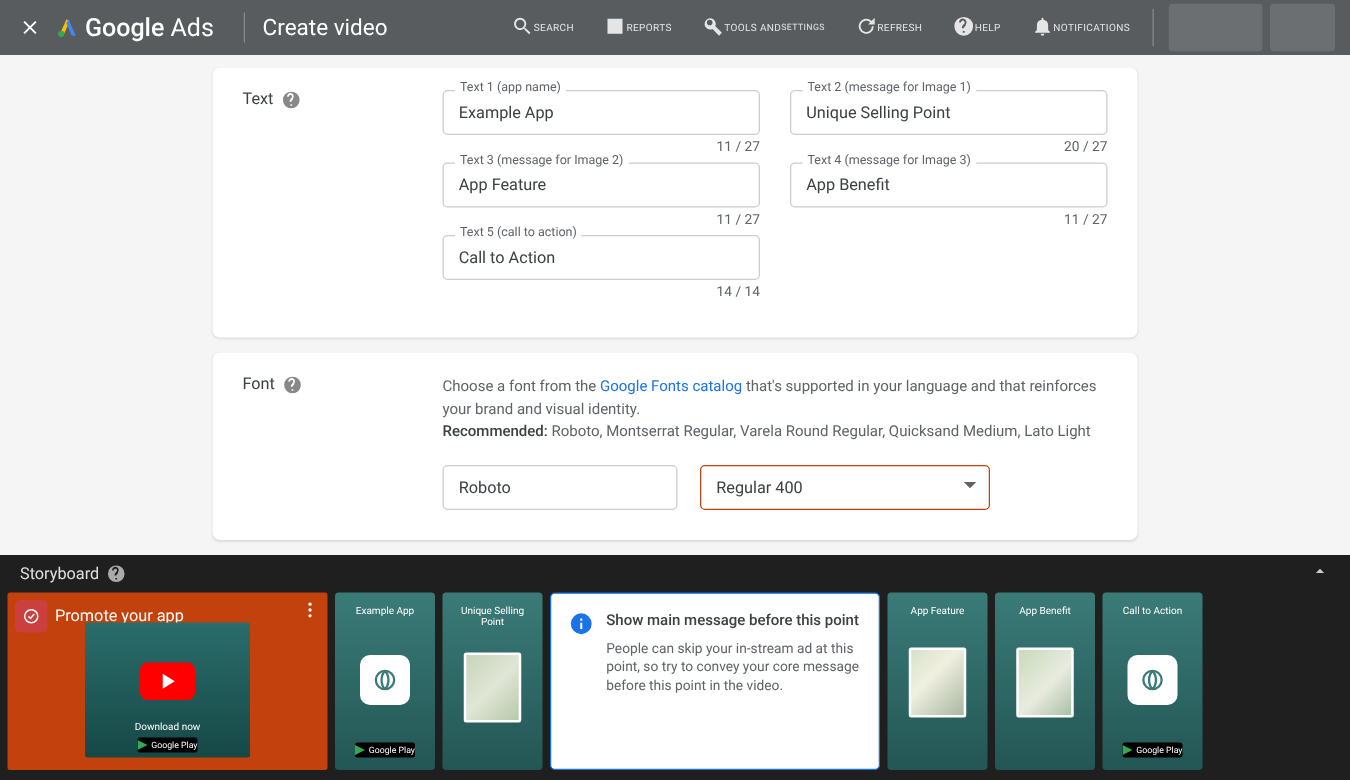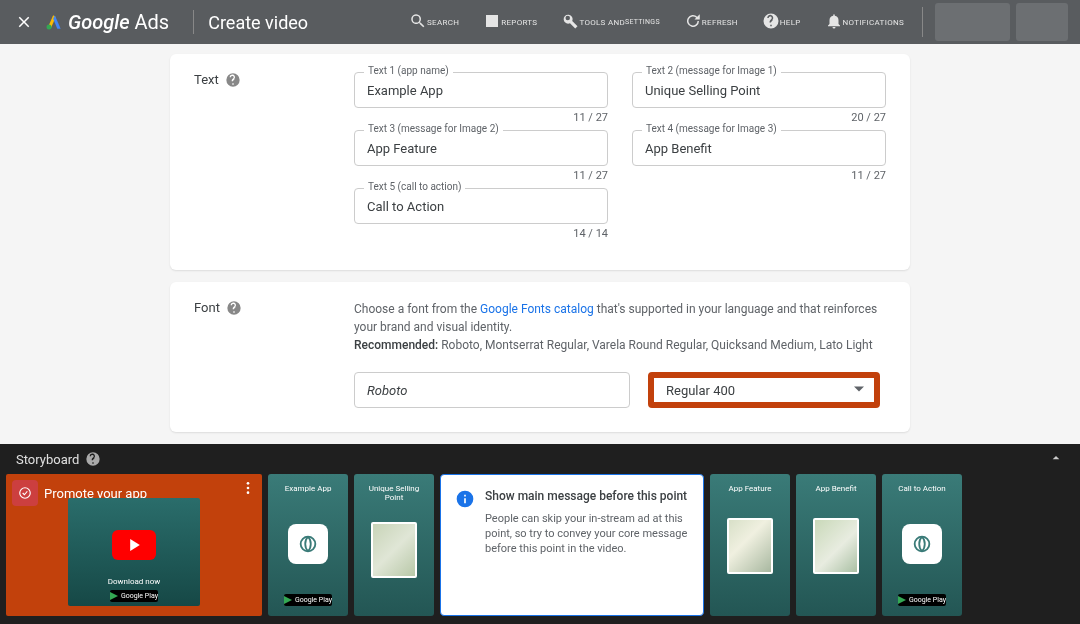--- a/index.html
+++ b/index.html
@@ -3,21 +3,21 @@
 <meta charset="utf-8">
 <style>
 * { box-sizing: border-box; margin:0; padding:0; font-family: Roboto, Arial, sans-serif; }
 body { width:1080px; height:624px; overflow:hidden; background:#f5f5f5; }
 .topbar { background:#595c5f; height:44px; display:flex; align-items:center; color:#fff; padding:0 12px; }
 .close-btn { width:24px; height:24px; display:flex; align-items:center; justify-content:center; cursor:pointer; margin-right:8px;}
 .close-btn svg { width:18px; height:18px; fill:#fff; }
 .logo { display:flex; align-items:center; gap:4px; margin-right:10px;}
 .logo-tri { width:20px; height:20px; }
 .logo-text { font-size:20px; font-weight:400;}
-.logo-text .g { font-weight:500;font-style:italic;}
+.logo-text .g { font-weight:500;}
 .divider { width:1px; height:24px; background:#888; margin:0 14px;}
 .page-title { font-size:18px; font-weight:400; color:#fff;}
 .spacer { flex:1;}
 .top-actions { display:flex; gap:24px; align-items:center;}
 .ta-item { display:flex; align-items:center; font-size:8px; letter-spacing:.3px; cursor:pointer; color:#e5e5e5;}
 .ta-item svg { width:18px; height:18px; fill:#e5e5e5; margin-bottom:2px;}
 .ta-item .sub { font-size:7px; line-height:1; }
 .vdiv {width:1px; height:30px; background:#888; margin-left:18px;}
 .userbox { width:75px; height:38px; background:#6c6f72; border-radius:3px; margin-left:12px;}
 .userbox2 { width:52px; height:38px; background:#6c6f72; border-radius:3px; margin-left:6px;}
@@ -30,21 +30,21 @@
 .sec-body { flex:1; }
 .field-row { display:flex; gap:24px; margin-bottom:6px;}
 .field { flex:1; position:relative; }
 .finput { width:100%; height:36px; border:1px solid #ccc; border-radius:4px; padding:8px 12px; font-size:13px; color:#3c4043; outline:none;}
 .flabel { position:absolute; top:-7px; left:10px; background:#fff; padding:0 4px; font-size:10px; color:#5f6368;}
 .counter { text-align:right; font-size:11px; color:#5f6368; margin-top:3px; }
 .desc { font-size:12px; color:#5f6368; line-height:1.5;}
 .desc a { color:#1a73e8; text-decoration:none; }
 .desc b { color:#3c4043; font-weight:500;}
 .select-row { display:flex; gap:18px; margin-top:18px; align-items:center;}
-.sel { position:relative; border:6px solid #c2410c; border-radius:4px; height:36px; display:flex; align-items:center; padding:0 32px 0 12px; font-size:13px; color:#3c4043; cursor:pointer;} .sel.w2 { width:232px;}
+.sel { position:relative; border:1px solid #c2410c; border-radius:4px; height:36px; display:flex; align-items:center; padding:0 32px 0 12px; font-size:13px; color:#3c4043; cursor:pointer;} .sel.w2 { width:232px;}
 .sel .arrow { position:absolute; right:10px; top:50%; transform:translateY(-50%);}
 .sel .arrow svg { width:10px; height:10px; fill:#5f6368;}
 .storybar { position:absolute; bottom:0; left:0; right:0; height:180px; background:#1f1f1f; color:#e0e0e0;}
 .sb-header { height:30px; display:flex; align-items:center; padding:0 16px; font-size:13px;}
 .sb-header .help-icon svg { fill:#aaa;}
 .sb-header .exp { margin-left:auto; cursor:pointer;}
 .sb-header .exp svg { width:16px; height:16px; fill:#ccc;}
 .sb-track { display:flex; gap:6px; padding:0 6px 8px 6px; height:150px; align-items:stretch;}
 .vidthumb { width:256px; background:#c2410c; border-radius:2px; position:relative; overflow:hidden; flex-shrink:0;}
 .vt-top { position:absolute; top:6px; left:6px; display:flex; align-items:center; gap:6px; font-size:13px; color:#fff;}
@@ -187,21 +187,21 @@
       <span class="help-icon"><svg viewBox="0 0 24 24">
               <path d="M12 2a10 10 0 1 0 10 10A10 10 0 0 0 12 2zm1 17h-2v-2h2zm1.07-7.75-.9.92A3 3 0 0 0 12 14h-2v-.5a4 4 0 0 1 1.17-2.83l1.24-1.26A2 2 0 1 0 9 8H7a4 4 0 1 1 7.07 2.25z"></path>
             </svg></span>
     </div>
     <div class="sec-body">
       <div class="desc">
         <span>Choose a font from the </span><a href="#">Google Fonts catalog</a><span> that's supported in your language and that reinforces your brand and visual identity.</span><br>
         <b>Recommended:</b><span> Roboto, Montserrat Regular, Varela Round Regular, Quicksand Medium, Lato Light</span>
       </div>
       <div class="select-row">
-        <input class="finput" style="width: 276px; font-style: italic;" value="Roboto">
+        <input class="finput" style="width: 188px;" value="Roboto">
         <div class="sel w2">
           <span>Regular 400</span>
           <span class="arrow"><svg viewBox="0 0 10 10">
                   <path d="M0 2l5 5 5-5z"></path>
                 </svg></span>
         </div>
       </div>
     </div>
   </div>
 

